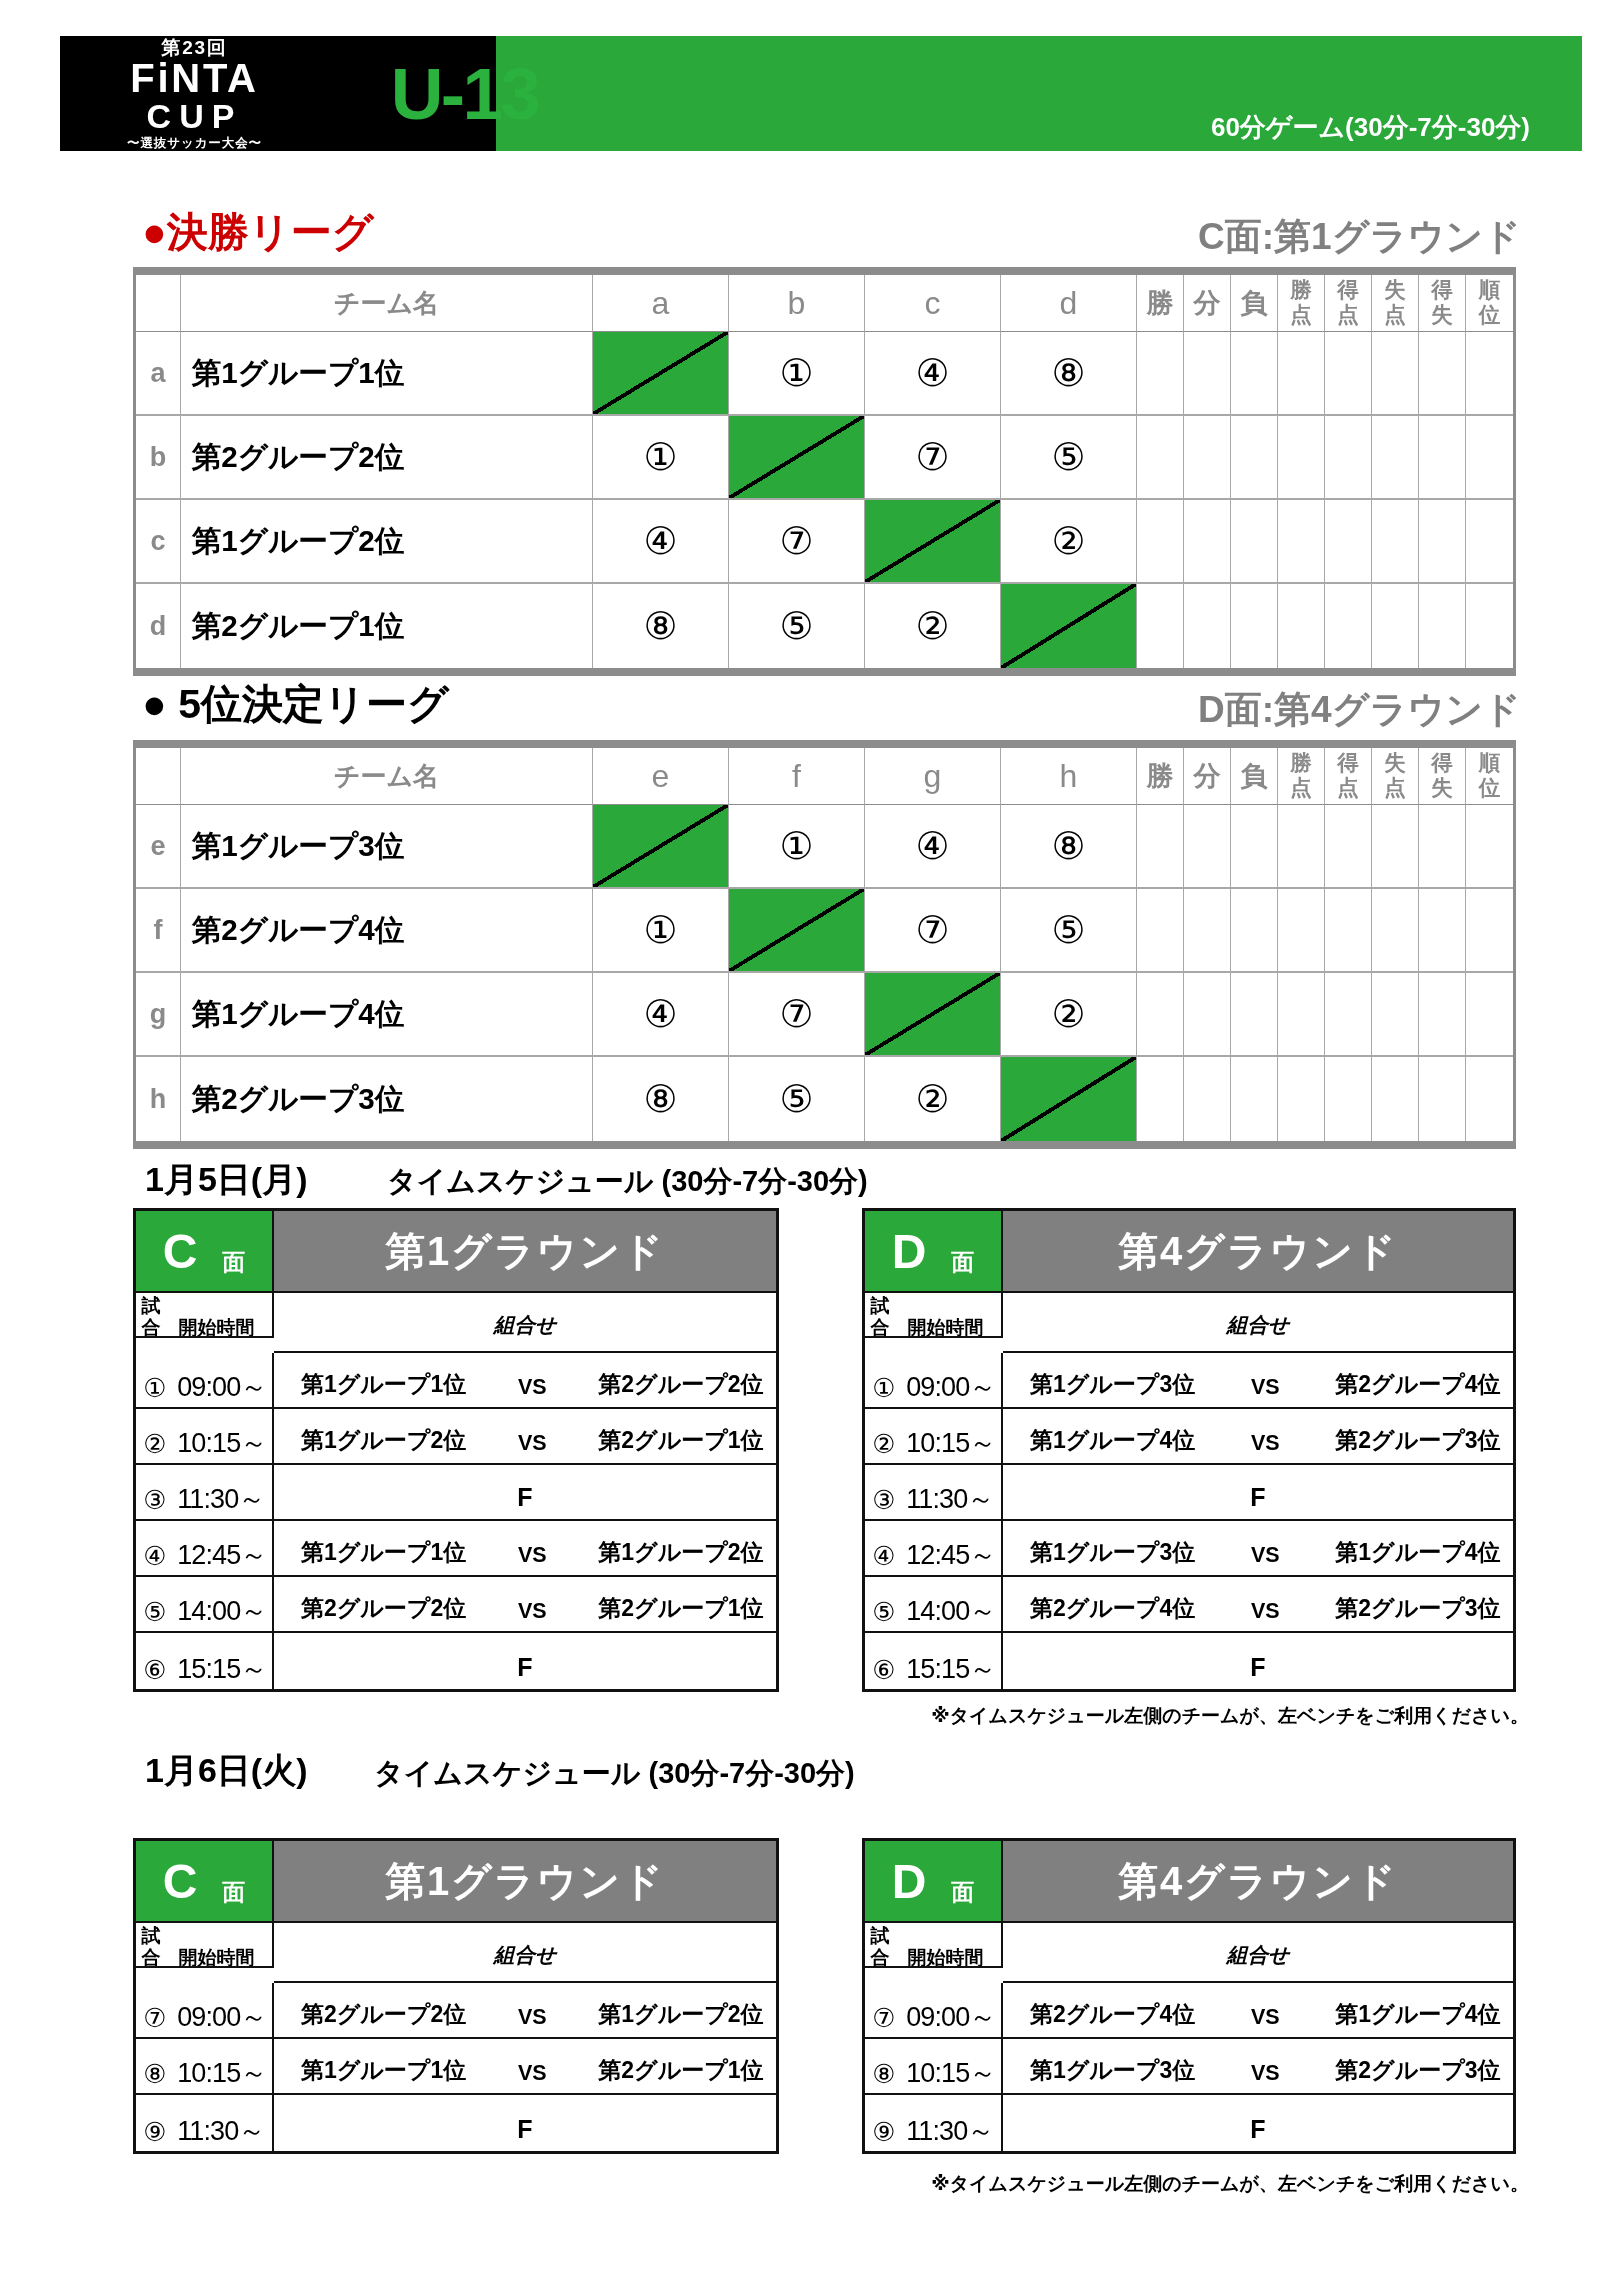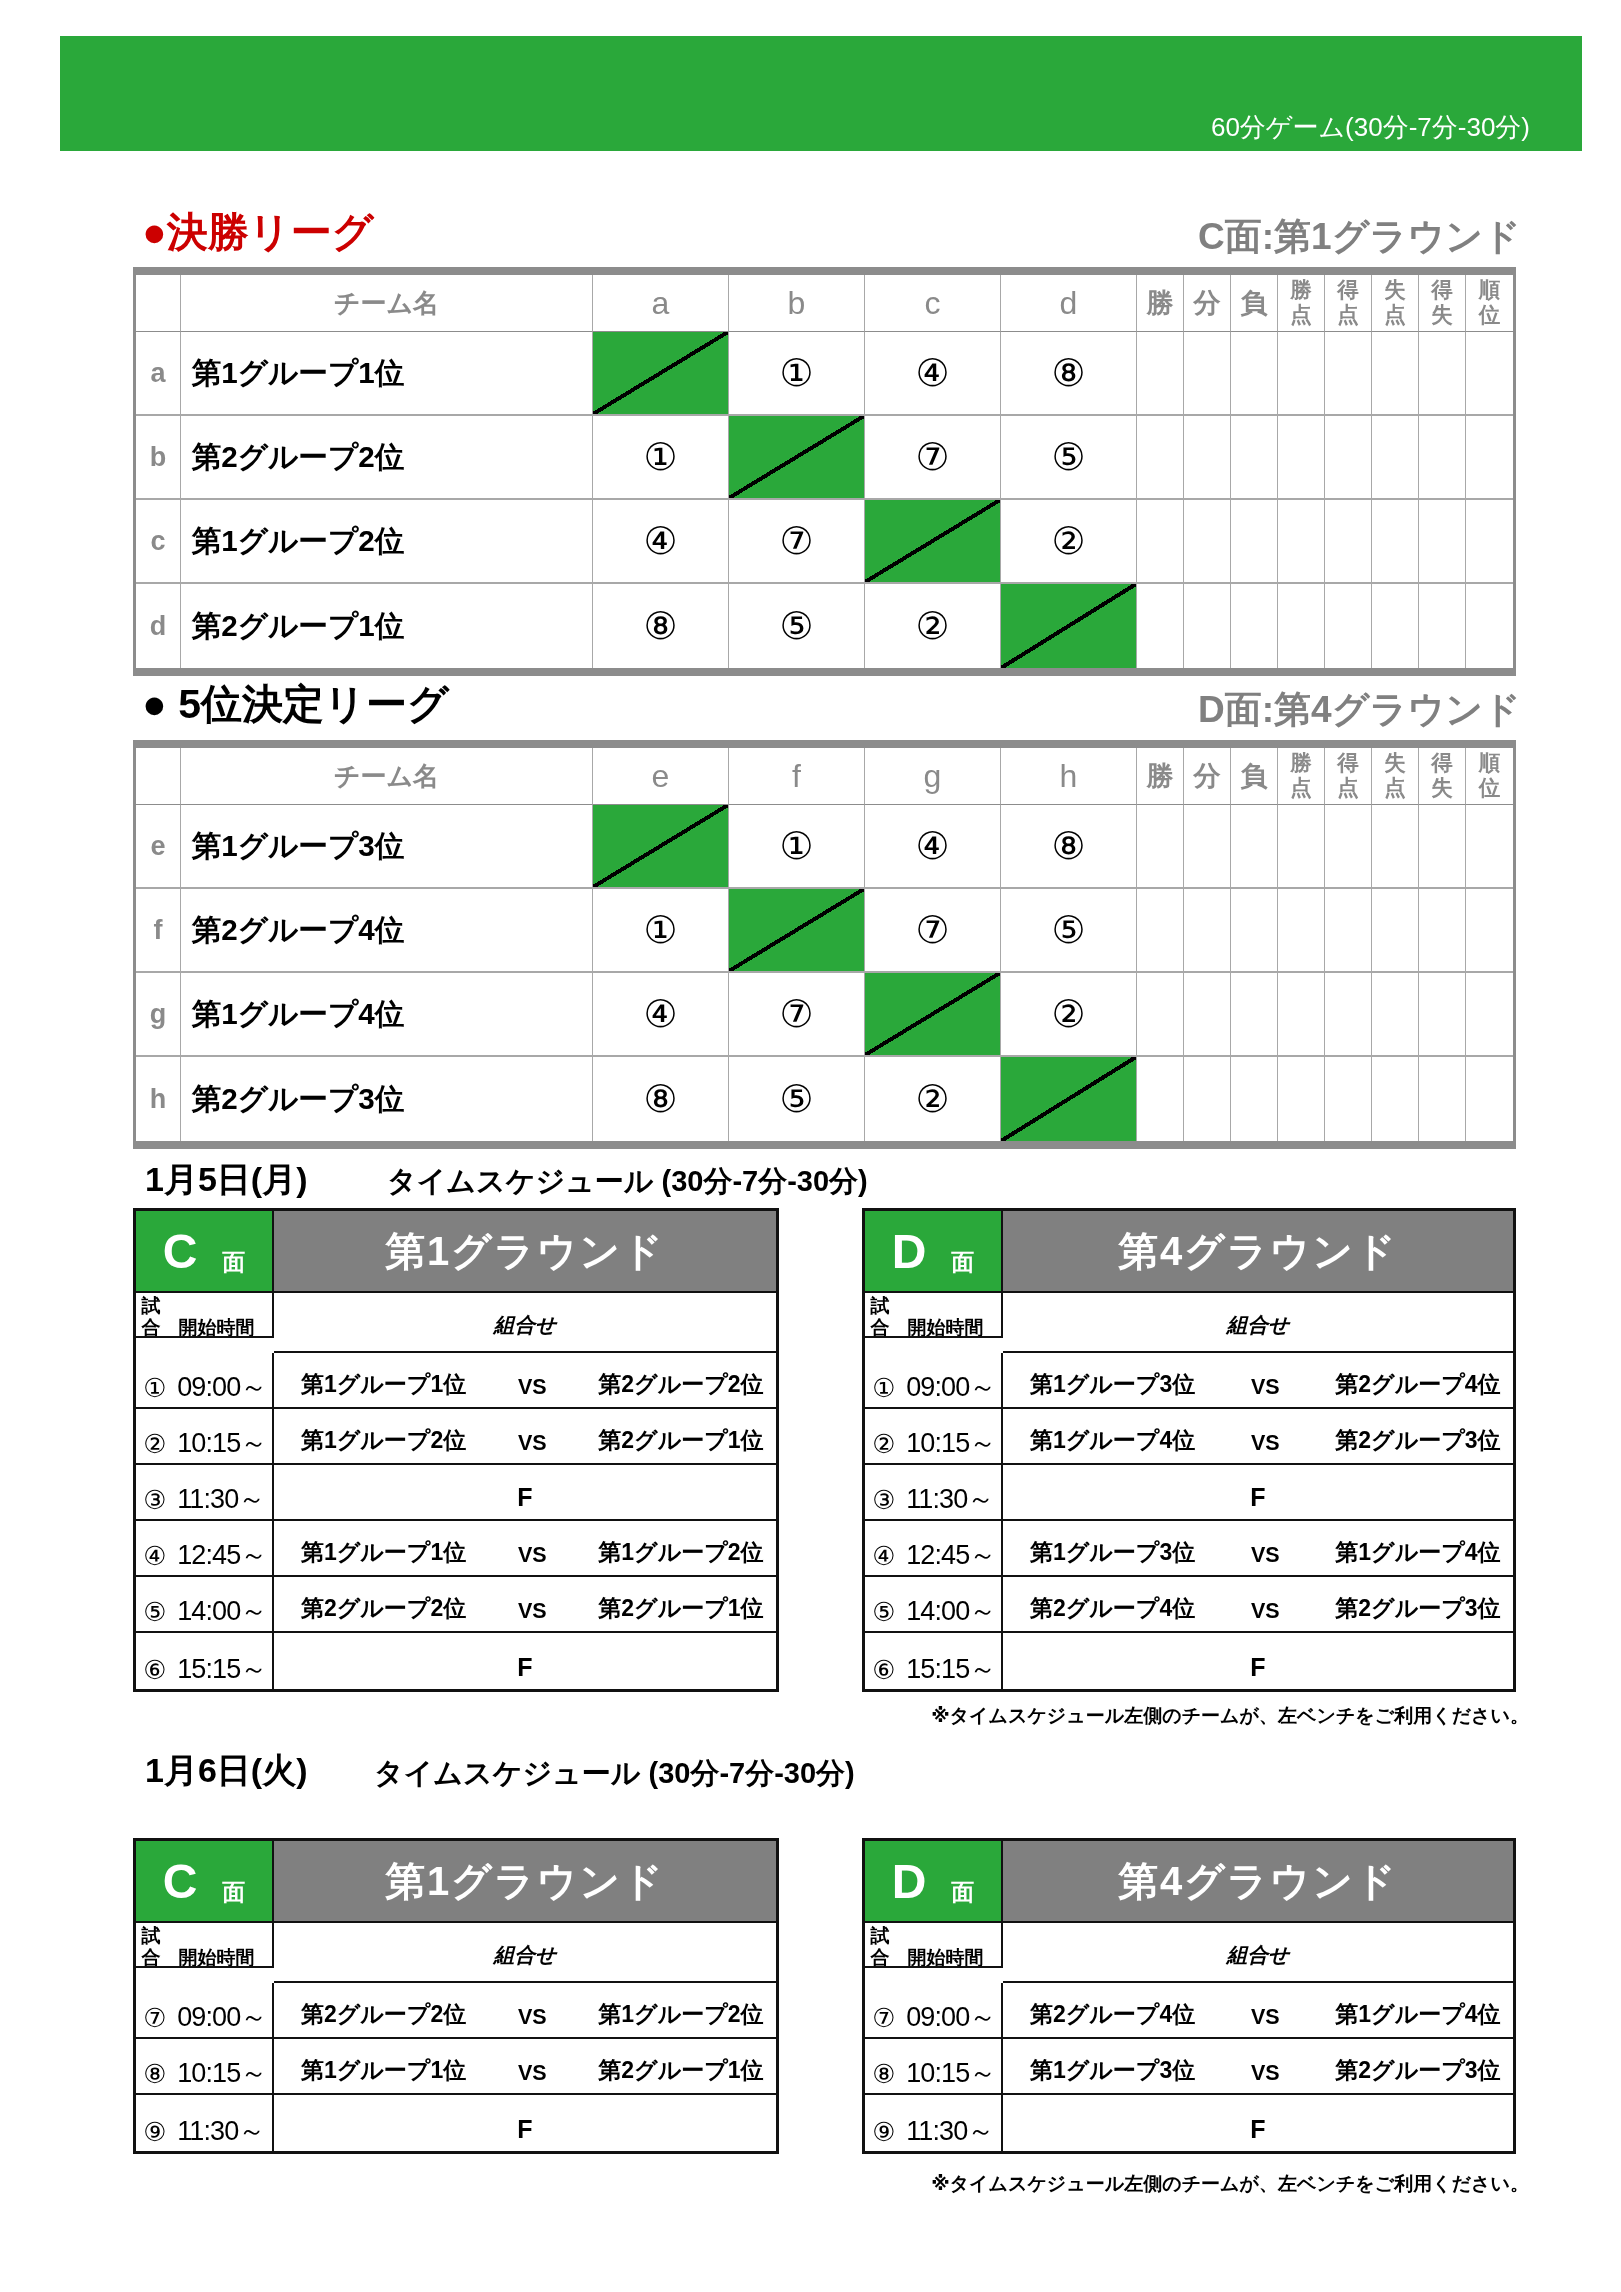--- a/index.html
+++ b/index.html
@@ -17,21 +17,21 @@
               display:flex; align-items:center; }
   .logo { width:269px; text-align:center; color:#fff; font-weight:bold; line-height:1; }
   .logo-edition { font-size:19px; letter-spacing:1.8px; }
   .logo-name { font-size:40px; letter-spacing:2.7px; margin-top:1.8px; }
   .logo-cup  { font-size:34px; letter-spacing:8px; margin-top:0.9px; }
   .logo-sub  { font-size:12.5px; margin-top:3.6px; letter-spacing:0.9px; }
   .u13 { position:absolute; left:315px; top:12.5px; width:179px; text-align:center;
          color:#2bb13d; font-size:73px; font-weight:bold; letter-spacing:-2.7px; line-height:90px; }
   .main-title { position:absolute; left:459px; top:30px; color:#fff; font-size:59px;
                 font-weight:bold; letter-spacing:1.8px; line-height:1; }
-  .format-note { position:absolute; right:52px; bottom:6.3px; color:#fff; font-size:26px; font-weight:normal;margin-left:16px; }
+  .format-note { position:absolute; right:52px; bottom:6.3px; color:#fff; font-size:26px; font-weight:bold;margin-left:16px; }
 
   
   .sec-title { font-size:41px; font-weight:bold; line-height:1.1; }
   .sec-red { color:#cc0000; }
   .ground-title { font-size:37px; font-weight:bold; color:#808080; line-height:1.1; }
 
   
   .ltable { border:3.6px solid #8c8c8c; border-top-width:8px; border-bottom-width:8px;
             display:grid; background:#fff;
             grid-template-columns:45px 412px repeat(4,136px) repeat(8,47px);
@@ -81,20 +81,29 @@
   .s-last { border-bottom:none; }
 
   .date-title { font-size:34px; font-weight:bold; }
   .date-sub { font-size:29px; font-weight:bold; }
   .bench-note { font-size:19px; font-weight:bold; text-align:right; }
 </style>
 </head>
 <body>
 
 <div class="abs banner">
+  <div class="logo-box">
+    <div class="logo">
+      <div class="logo-edition">第23回</div>
+      <div class="logo-name">FiNTA</div>
+      <div class="logo-cup">CUP</div>
+      <div class="logo-sub">〜選抜サッカー大会〜</div>
+    </div>
+    <div class="u13">U-13</div>
+  </div>
   <div class="format-note">60分ゲーム(30分-7分-30分)</div>
 </div>
 
 <div class="abs sec-title sec-red" style="left:142px; top:210px;">●決勝リーグ</div>
 <div class="abs ground-title" style="right:100px; top:217px;">C面:第1グラウンド</div>
 
 <div class="abs ltable" style="left:133px; top:267px;">
 
   <div class="lt-cell lt-head"></div>
   <div class="lt-cell lt-head lt-teamhead">チーム名</div>

